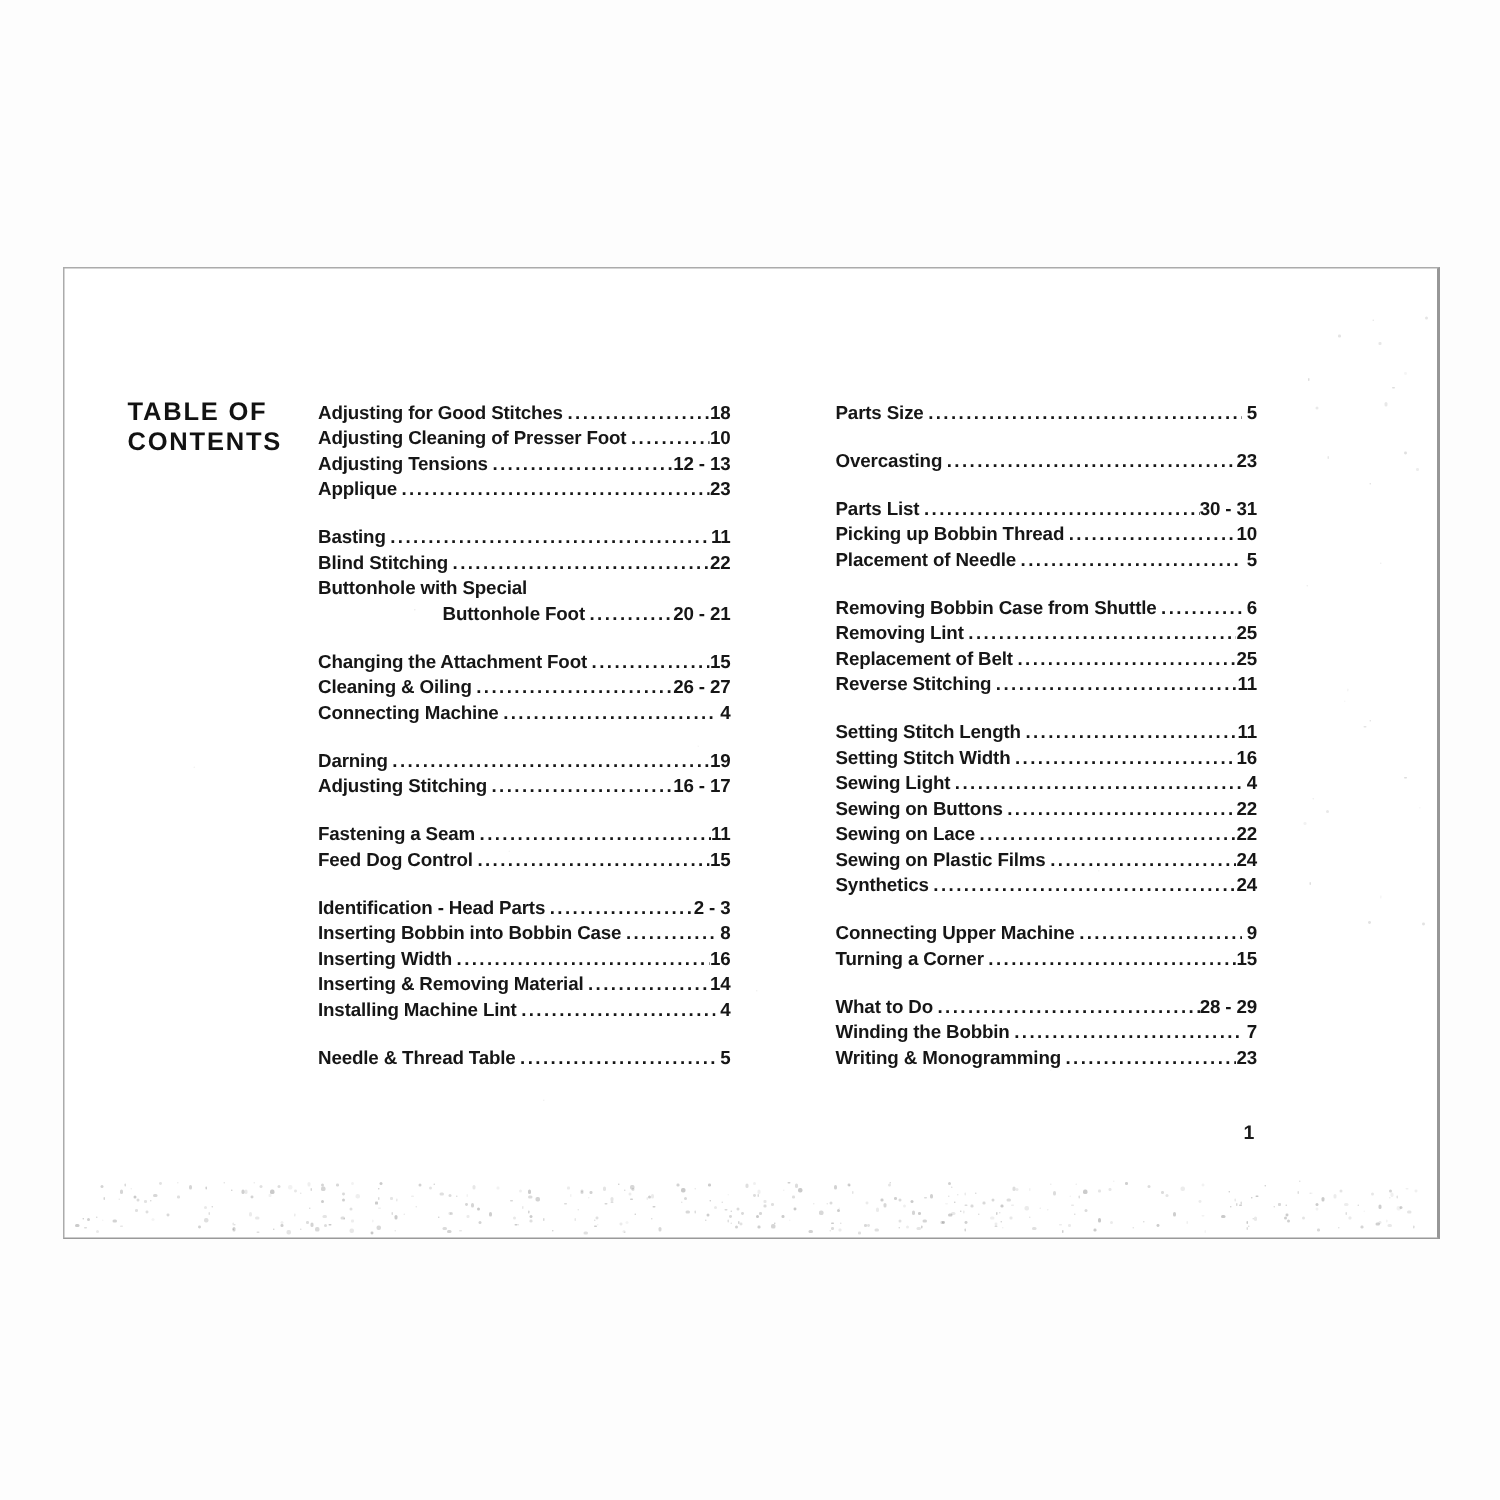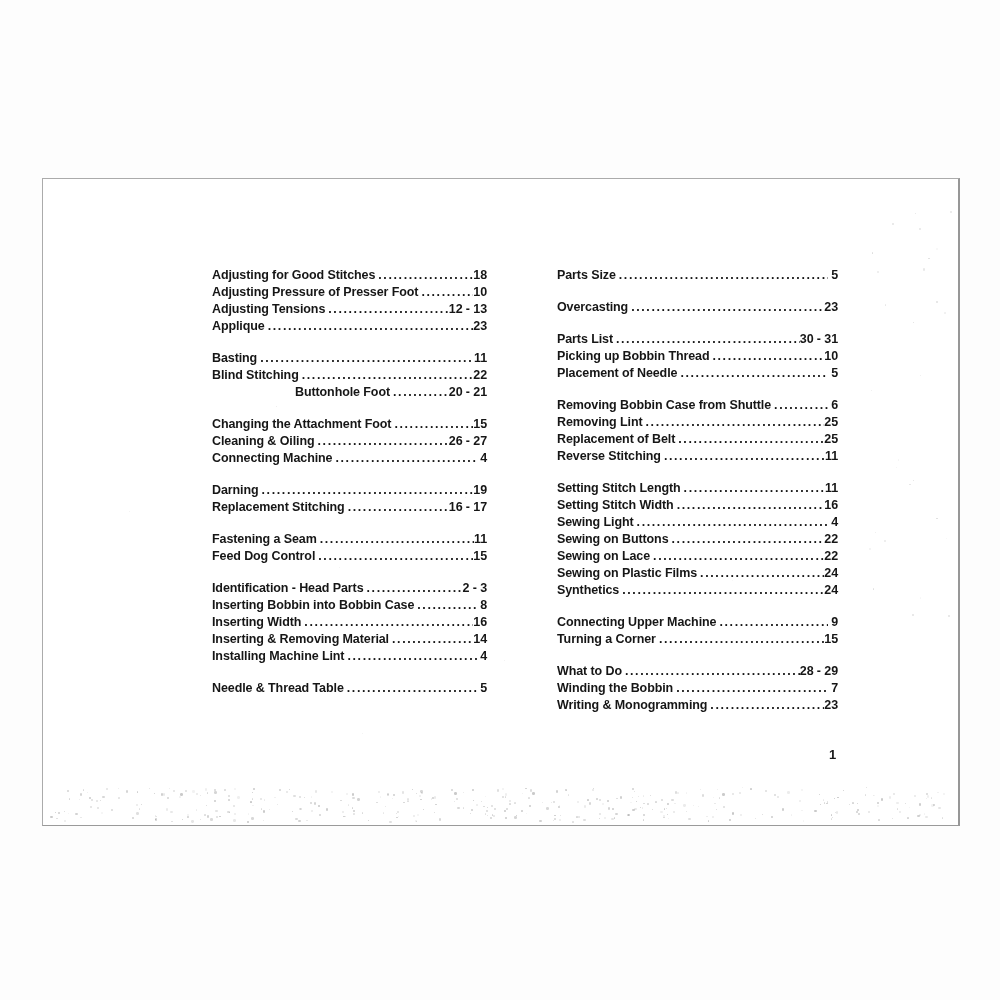--- a/index.html
+++ b/index.html
@@ -44,30 +44,34 @@
     font-size:13px;font-weight:700;color:#1a1a1a;
   }
   .noise{position:absolute;pointer-events:none;}
   .speck{position:absolute;border-radius:50%;}
 </style>
 </head>
 <body>
 
 <div class="page">
 
+  <div class="toc-title">
+    <div>TABLE OF</div>
+    <div>CONTENTS</div>
+  </div>
 
   <div class="col col-left">
       <div class="group">
         <div class="row">
           <span class="t">Adjusting for Good Stitches</span>
           <span class="dots">........................................................................................................</span>
           <span class="p">18</span>
         </div>
         <div class="row">
-          <span class="t">Adjusting Pressure of Presser Foot</span>
+          <span class="t">Adjusting Cleaning of Presser Foot</span>
           <span class="dots">........................................................................................................</span>
           <span class="p">10</span>
         </div>
         <div class="row">
           <span class="t">Adjusting Tensions</span>
           <span class="dots">........................................................................................................</span>
           <span class="p">12 - 13</span>
         </div>
         <div class="row">
           <span class="t">Applique</span>
@@ -78,20 +82,23 @@
       <div class="group">
         <div class="row">
           <span class="t">Basting</span>
           <span class="dots">........................................................................................................</span>
           <span class="p">11</span>
         </div>
         <div class="row">
           <span class="t">Blind Stitching</span>
           <span class="dots">........................................................................................................</span>
           <span class="p">22</span>
+        </div>
+        <div class="row">
+          <span class="t">Buttonhole with Special</span>
         </div>
         <div class="row indent">
           <span class="t">Buttonhole Foot</span>
           <span class="dots">........................................................................................................</span>
           <span class="p">20 - 21</span>
         </div>
       </div>
       <div class="group">
         <div class="row">
           <span class="t">Changing the Attachment Foot</span>
@@ -109,21 +116,21 @@
           <span class="p"> 4</span>
         </div>
       </div>
       <div class="group">
         <div class="row">
           <span class="t">Darning</span>
           <span class="dots">........................................................................................................</span>
           <span class="p">19</span>
         </div>
         <div class="row">
-          <span class="t">Replacement Stitching</span>
+          <span class="t">Adjusting Stitching</span>
           <span class="dots">........................................................................................................</span>
           <span class="p">16 - 17</span>
         </div>
       </div>
       <div class="group">
         <div class="row">
           <span class="t">Fastening a Seam</span>
           <span class="dots">........................................................................................................</span>
           <span class="p">11</span>
         </div>

